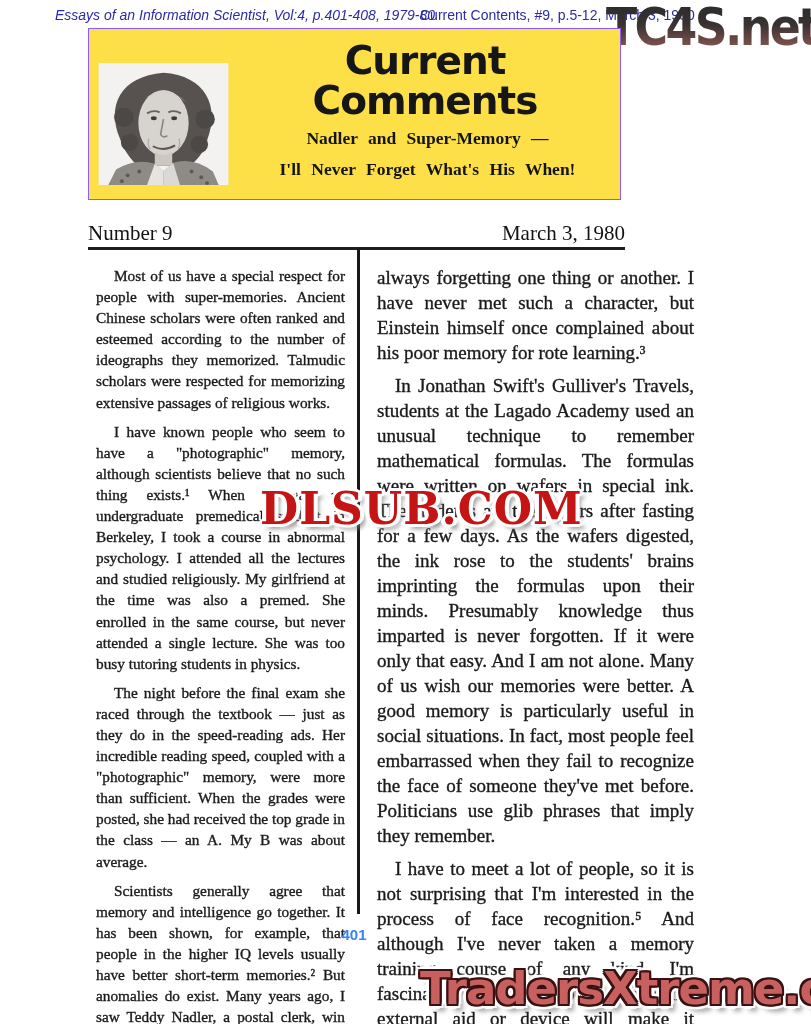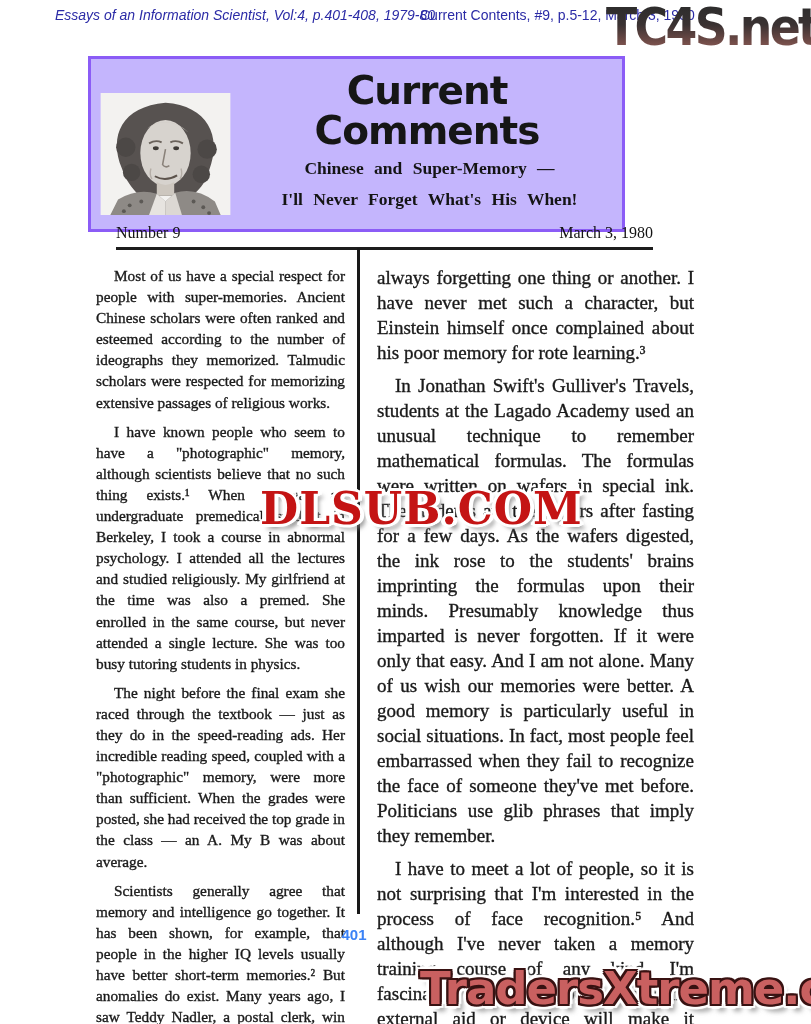--- a/index.html
+++ b/index.html
@@ -19,39 +19,39 @@
     position:absolute; left:606px; top:0px;
     font-family:"DejaVu Sans", sans-serif; font-weight:900;
     font-size:52px; line-height:55px; letter-spacing:-3px;
     transform:scaleX(.88); transform-origin:left top;
     background:linear-gradient(180deg,#2c2c2c 8%,#3a3232 45%,#6f4b47 75%,#92605a 96%);
     -webkit-background-clip:text; background-clip:text; color:transparent;
     white-space:nowrap;
   }
   
   .mast{
-    position:absolute; left:88px; top:56px; width:531px; height:170px;
-    border:3px solid #8b5cf6; background:#c4b5fd;
+    position:absolute; left:88px; top:28px; width:531px; height:170px;
+    border:1px solid #8b5cf6; background:#fde047;
   }
   .mast-title{
     position:absolute; left:145px; right:4px; top:12px; text-align:center;
     font-family:"DejaVu Sans", sans-serif; font-weight:900;
     font-size:39px; line-height:40px; letter-spacing:-1px; color:#161616;
   }
   .mast-sub{
     position:absolute; left:148px; right:2px; top:94px; text-align:center;
     font-weight:bold; font-size:17.5px; line-height:31px; word-spacing:6px;
     color:#141414;
   }
   .photo{position:absolute; left:9px; top:34px; width:131px; height:122px;}
   
   .band{
     position:absolute; left:88px; top:219px; width:537px; height:28px;
     border-bottom:3px solid #1d1d1d; display:flex; align-items:center;
-    justify-content:space-between; font-size:16px; color:#131313;margin-left:28px;
+    justify-content:space-between; font-size:21px; color:#131313;
   }
   
   .coltext{position:absolute; top:257px; text-align:justify;
     -webkit-text-stroke:.35px #1a1a1a; hyphens:auto;}
   .col-left{left:88px; width:265px; font-size:15.3px; line-height:21.1px;}
   .col-right{left:369px; width:333px; font-size:19px; line-height:25px;}
   .coltext p{margin:8px; text-indent:18px;}
   .col-right p:first-child{text-indent:0;}
   .divider{position:absolute; left:357px; top:248px; width:2.5px; height:666px;
     background:#181818;}
@@ -126,21 +126,21 @@
       <path d="M77,103 L84,126 L67,126 L67,112 Z" fill="#dcd8d3"></path>
       <circle cx="30" cy="116" r="2" fill="#5c5955"></circle>
         <circle cx="42" cy="112" r="2" fill="#5c5955"></circle>
       <circle cx="24" cy="122" r="2" fill="#5c5955"></circle>
         <circle cx="96" cy="112" r="2" fill="#5c5955"></circle>
       <circle cx="106" cy="118" r="2" fill="#5c5955"></circle>
         <circle cx="112" cy="124" r="2" fill="#5c5955"></circle>
     </svg>
     <div class="mast-title">Current Comments</div>
     <div class="mast-sub">
-      <div>Chinese and Super-Memory —</div>
+      <div>Nadler and Super-Memory —</div>
       <div>I'll Never Forget What's His When!</div>
     </div>
   </div>
 
   <div class="band">
     <span>Number 9</span>
     <span>March 3, 1980</span>
   </div>
 
   <div class="divider"></div>

